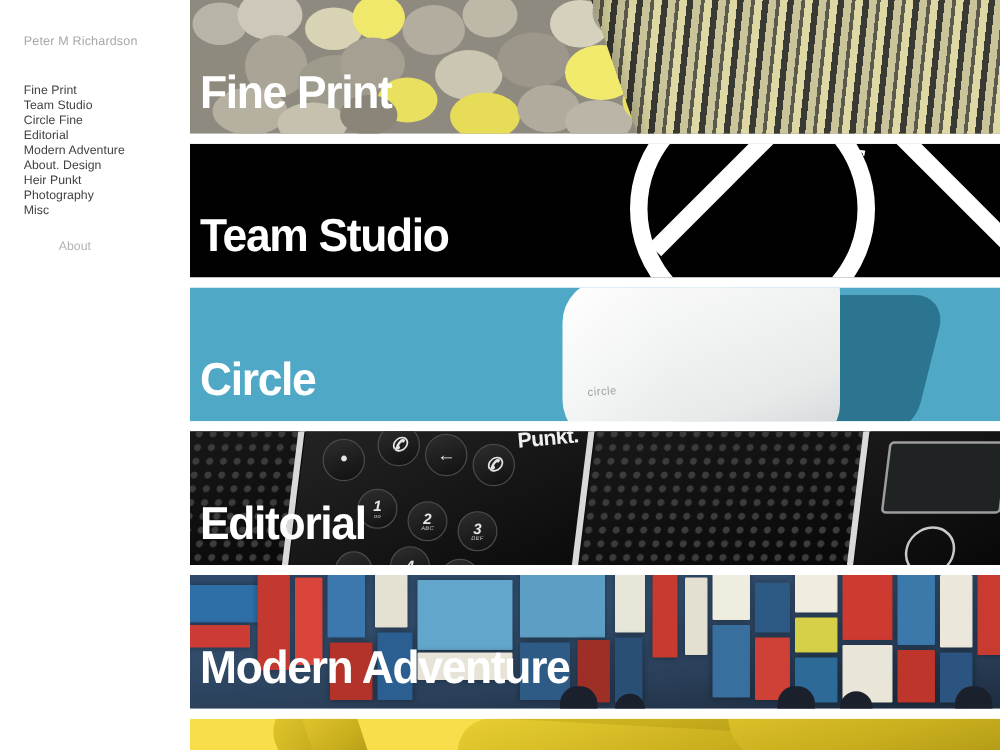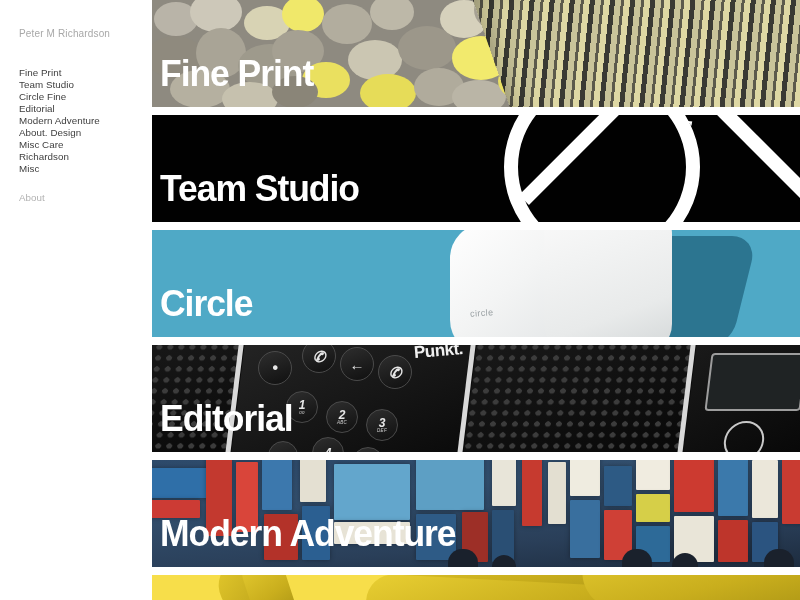--- a/index.html
+++ b/index.html
@@ -49,21 +49,21 @@
     display: block;
     font-size: 9.8px;
     line-height: 12.05px;
     color: #404040;
     letter-spacing: 0.05px;
     white-space: nowrap;
     text-decoration: none;
     cursor: pointer;
   }
 
-  #secondary-nav { margin-top: 17px; }
+  #secondary-nav { margin-top: 17px; margin-left: 28px; }
 
   .nav-item-muted {
     display: block;
     font-size: 9.8px;
     line-height: 12.05px;
     color: #b2b2b2;
     letter-spacing: 0.05px;
     white-space: nowrap;
     text-decoration: none;
     cursor: pointer;
@@ -300,22 +300,22 @@
 
     <div id="site-title">Peter M Richardson</div>
 
     <nav id="primary-nav">
       <a class="nav-item">Fine Print</a>
       <a class="nav-item">Team Studio</a>
       <a class="nav-item">Circle Fine</a>
       <a class="nav-item">Editorial</a>
       <a class="nav-item">Modern Adventure</a>
       <a class="nav-item">About. Design</a>
-      <a class="nav-item">Misc Care</a>
-      <a class="nav-item">Richardson</a>
+      <a class="nav-item">Heir Punkt</a>
+      <a class="nav-item">Photography</a>
       <a class="nav-item">Misc</a>
     </nav>
 
     <nav id="secondary-nav">
       <a class="nav-item-muted">About</a>
     </nav>
 
   </aside>
 
   <main id="projects">

